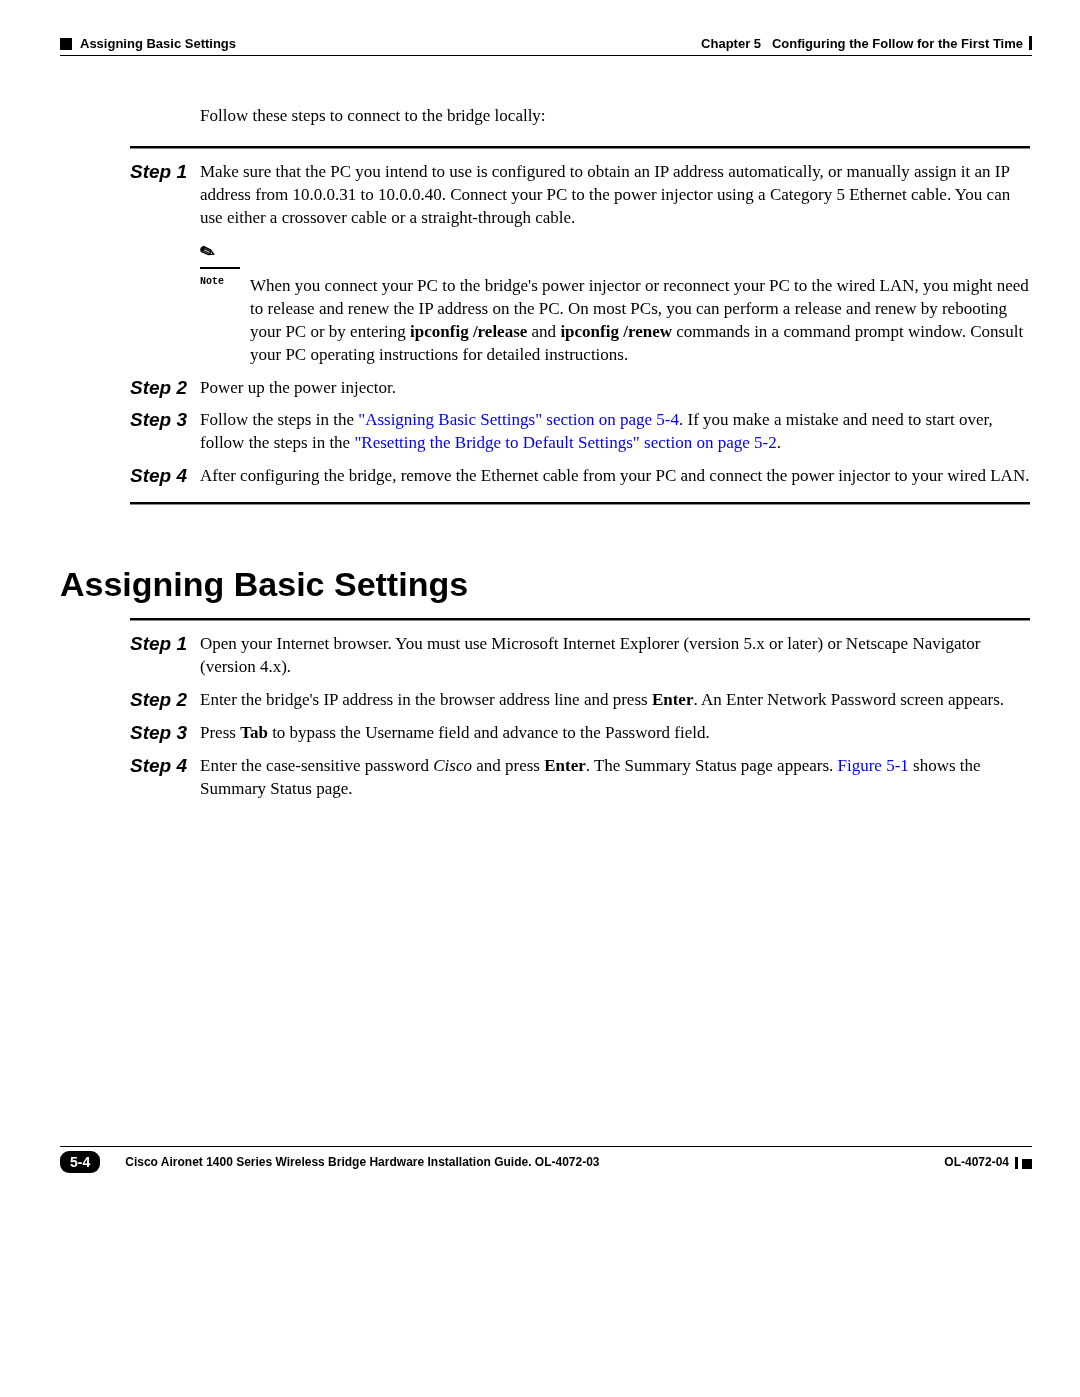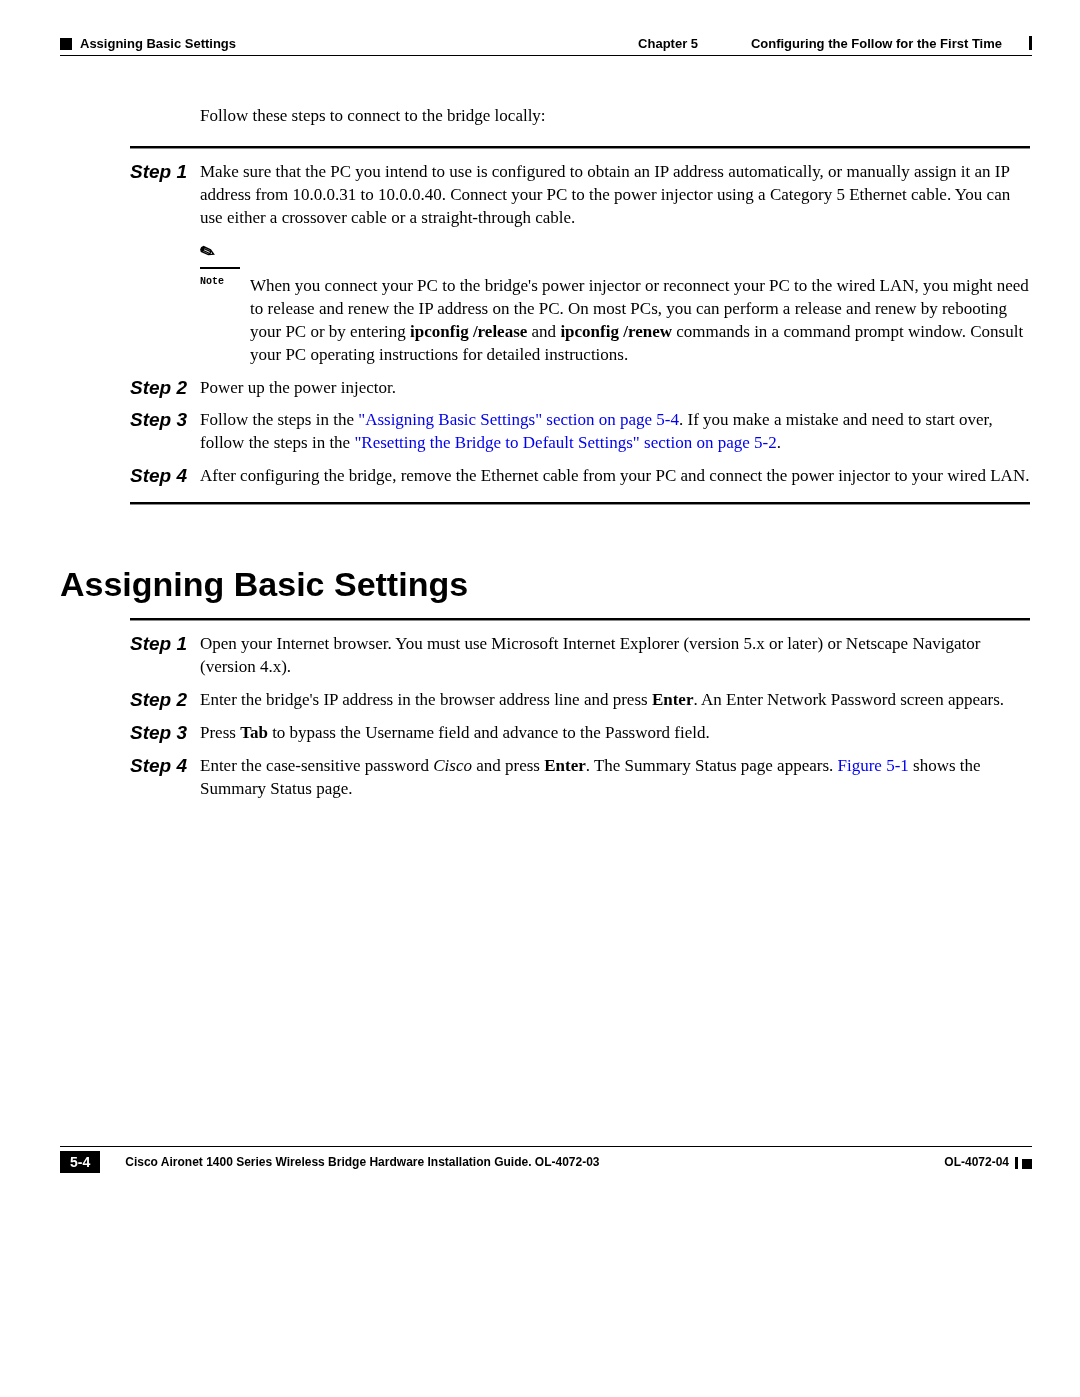--- a/index.html
+++ b/index.html
@@ -27,21 +27,20 @@
     margin-bottom: 4px;
   }
   .header-left {
     display: flex;
     align-items: center;
   }
   .header-right {
     text-align: right;
     display: flex;
     align-items: flex-start;
-    gap: 21px;
   }
   .sq {
     display: inline-block;
     width: 12px; height: 12px;
     background: #000;
     margin-right: 8px;
     vertical-align: middle;
   }
   .hdr-rule {
     display: inline-block;
@@ -129,20 +128,21 @@
     font-size: 12px;
     font-weight: bold;
   }
   .page-num {
     background: #000;
     color: #fff;
     padding: 3px 10px;
     font-family: Arial, Helvetica, sans-serif;
     font-size: 14px;
     font-weight: bold;
+    border-radius: 9px;
   }
   .footer-title {
     flex: 1;
     padding-left: 25px;
   }
   .footer-right {
     display: flex;
     align-items: flex-end;
   }
   .ftr-rule {

